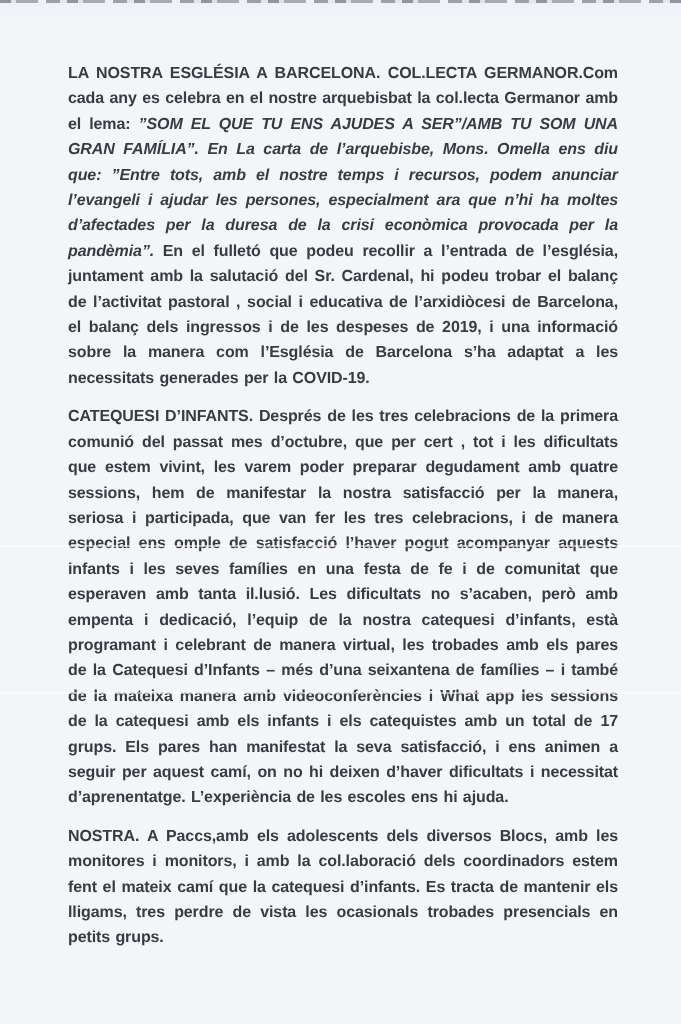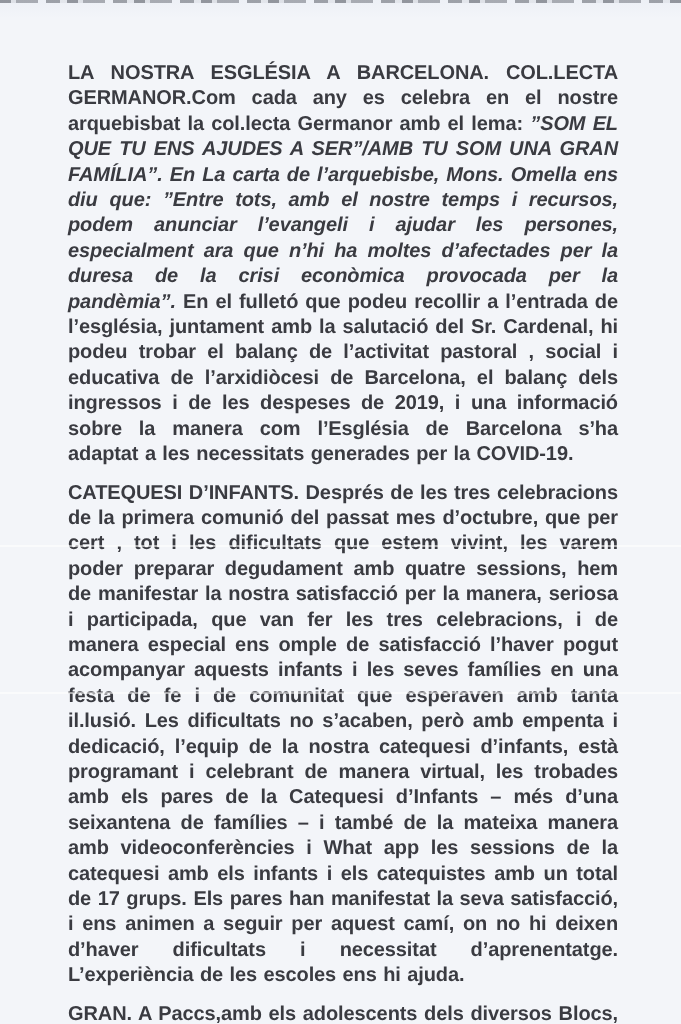--- a/index.html
+++ b/index.html
@@ -36,21 +36,21 @@
   }
   .text-block {
     position: absolute;
     left: 68px;
     top: 61px;
     width: 550px;
   }
   .para {
     font-family: "Liberation Sans", "DejaVu Sans", sans-serif;
     font-weight: 700;
-    font-size: 20px;
+    font-size: 16px;
     line-height: 25.4px;
     letter-spacing: -0.1px;
     word-spacing: 1px;
     color: #3a3b41;
     text-align: justify;
     margin: 0 0 13px 0;
     text-rendering: geometricPrecision;
   }
   .run { font-style: normal; }
   .run.italic { font-style: italic; }
@@ -69,18 +69,18 @@
 <body>
 
 <div class="scan-page">
   <div class="top-artifact"></div>
 
   <div class="text-block">
     <p class="para"><span class="run">LA NOSTRA ESGLÉSIA A BARCELONA. COL.LECTA GERMANOR.</span><span class="run">Com cada any es celebra en el nostre arquebisbat la col.lecta Germanor amb el lema: </span><span class="run italic">”SOM EL QUE TU ENS AJUDES A SER”/AMB TU SOM UNA GRAN FAMÍLIA”. En La carta de l’arquebisbe, Mons. Omella ens diu que: ”Entre tots, amb el nostre temps i recursos, podem anunciar l’evangeli i ajudar les persones, especialment ara que n’hi ha moltes d’afectades per la duresa de la crisi econòmica provocada per la pandèmia”. </span><span class="run">En el fulletó que podeu recollir a l’entrada de l’església, juntament amb la salutació del Sr. Cardenal, hi podeu trobar el balanç de l’activitat pastoral , social i educativa de l’arxidiòcesi de Barcelona, el balanç dels ingressos i de les despeses de 2019, i una informació sobre la manera com l’Església de Barcelona s’ha adaptat a les necessitats generades per la COVID-19.</span></p>
 
     <p class="para"><span class="run">CATEQUESI D’INFANTS. </span><span class="run">Després de les tres celebracions de la primera comunió del passat mes d’octubre, que per cert , tot i les dificultats que estem vivint, les varem poder preparar degudament amb quatre sessions, hem de manifestar la nostra satisfacció per la manera, seriosa i participada, que van fer les tres celebracions, i de manera especial ens omple de satisfacció l’haver pogut acompanyar aquests infants i les seves famílies en una festa de fe i de comunitat que esperaven amb tanta il.lusió. Les dificultats no s’acaben, però amb empenta i dedicació, l’equip de la nostra catequesi d’infants, està programant i celebrant de manera virtual, les trobades amb els pares de la Catequesi d’Infants – més d’una seixantena de famílies – i també de la mateixa manera amb videoconferències i What app les sessions de la catequesi amb els infants i els catequistes amb un total de 17 grups. Els pares han manifestat la seva satisfacció, i ens animen a seguir per aquest camí, on no hi deixen d’haver dificultats i necessitat d’aprenentatge. L’experiència de les escoles ens hi ajuda.</span></p>
 
-    <p class="para"><span class="run">GRAN. </span><span class="run">A Paccs,amb els adolescents dels diversos Blocs, amb les monitores i monitors, i amb la col.laboració dels coordinadors estem fent el mateix camí que la catequesi d’infants. Es tracta de mantenir els lligams, tres perdre de vista les ocasionals trobades presencials en petits grups.</span></p>
+    <p class="para"><span class="run">NOSTRA. </span><span class="run">A Paccs,amb els adolescents dels diversos Blocs, amb les monitores i monitors, i amb la col.laboració dels coordinadors estem fent el mateix camí que la catequesi d’infants. Es tracta de mantenir els lligams, tres perdre de vista les ocasionals trobades presencials en petits grups.</span></p>
   </div>
 
   <div class="scan-streak streak-1"></div>
   <div class="scan-streak streak-2"></div>
 </div>
 
 </body></html>

